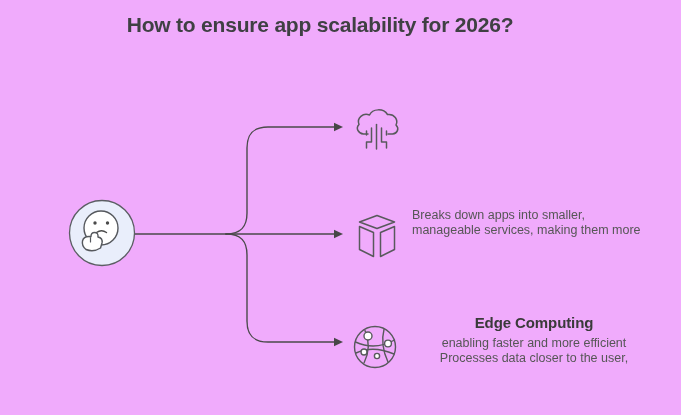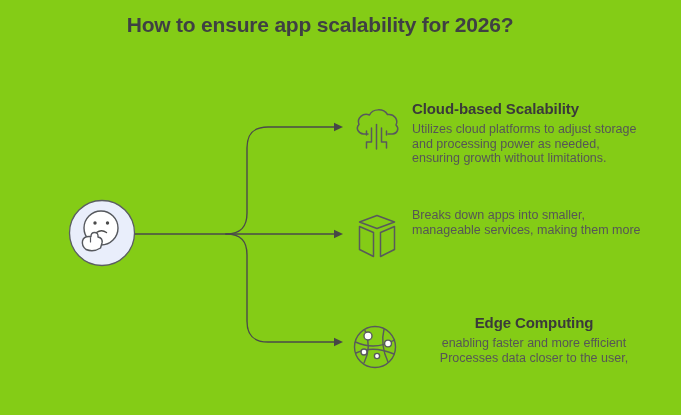--- a/index.html
+++ b/index.html
@@ -1,20 +1,20 @@
 <!DOCTYPE html>
 <html><head>
 <meta charset="utf-8">
 <style>
   html, body { margin: 0; padding: 0; background: #ffffff; }
   .canvas {
     position: relative;
     width: 681px;
     height: 415px;
-    background: #84cc16;
+    background: #f0abfc;
     overflow: hidden;
     font-family: "Liberation Sans", sans-serif;
   }
   .title {
     position: absolute;
     left: 0;
     top: 13px;
     width: 640px;
     margin: 0;
     text-align: center;
@@ -109,28 +109,20 @@
       <path d="M5,30 Q22,22 43,31"></path>
     </g>
     <g stroke="#58595c" stroke-width="1.4" fill="#ffffff">
       <circle cx="17" cy="13" r="4"></circle>
       <circle cx="37" cy="20.5" r="3.4"></circle>
       <circle cx="13" cy="29" r="3"></circle>
       <circle cx="26" cy="33" r="2.6"></circle>
     </g>
   </svg>
 
-  <div class="item item-1">
-    <h2 class="item-title">Cloud-based Scalability</h2>
-    <div class="item-desc">
-      <div>Utilizes cloud platforms to adjust storage</div>
-      <div>and processing power as needed,</div>
-      <div>ensuring growth without limitations.</div>
-    </div>
-  </div>
 
   <div class="item item-2">
     <div class="item-desc">
       <div>Breaks down apps into smaller,</div>
       <div>manageable services, making them more</div>
     </div>
   </div>
 
   <div class="item item-3">
     <h2 class="item-title">Edge Computing</h2>

